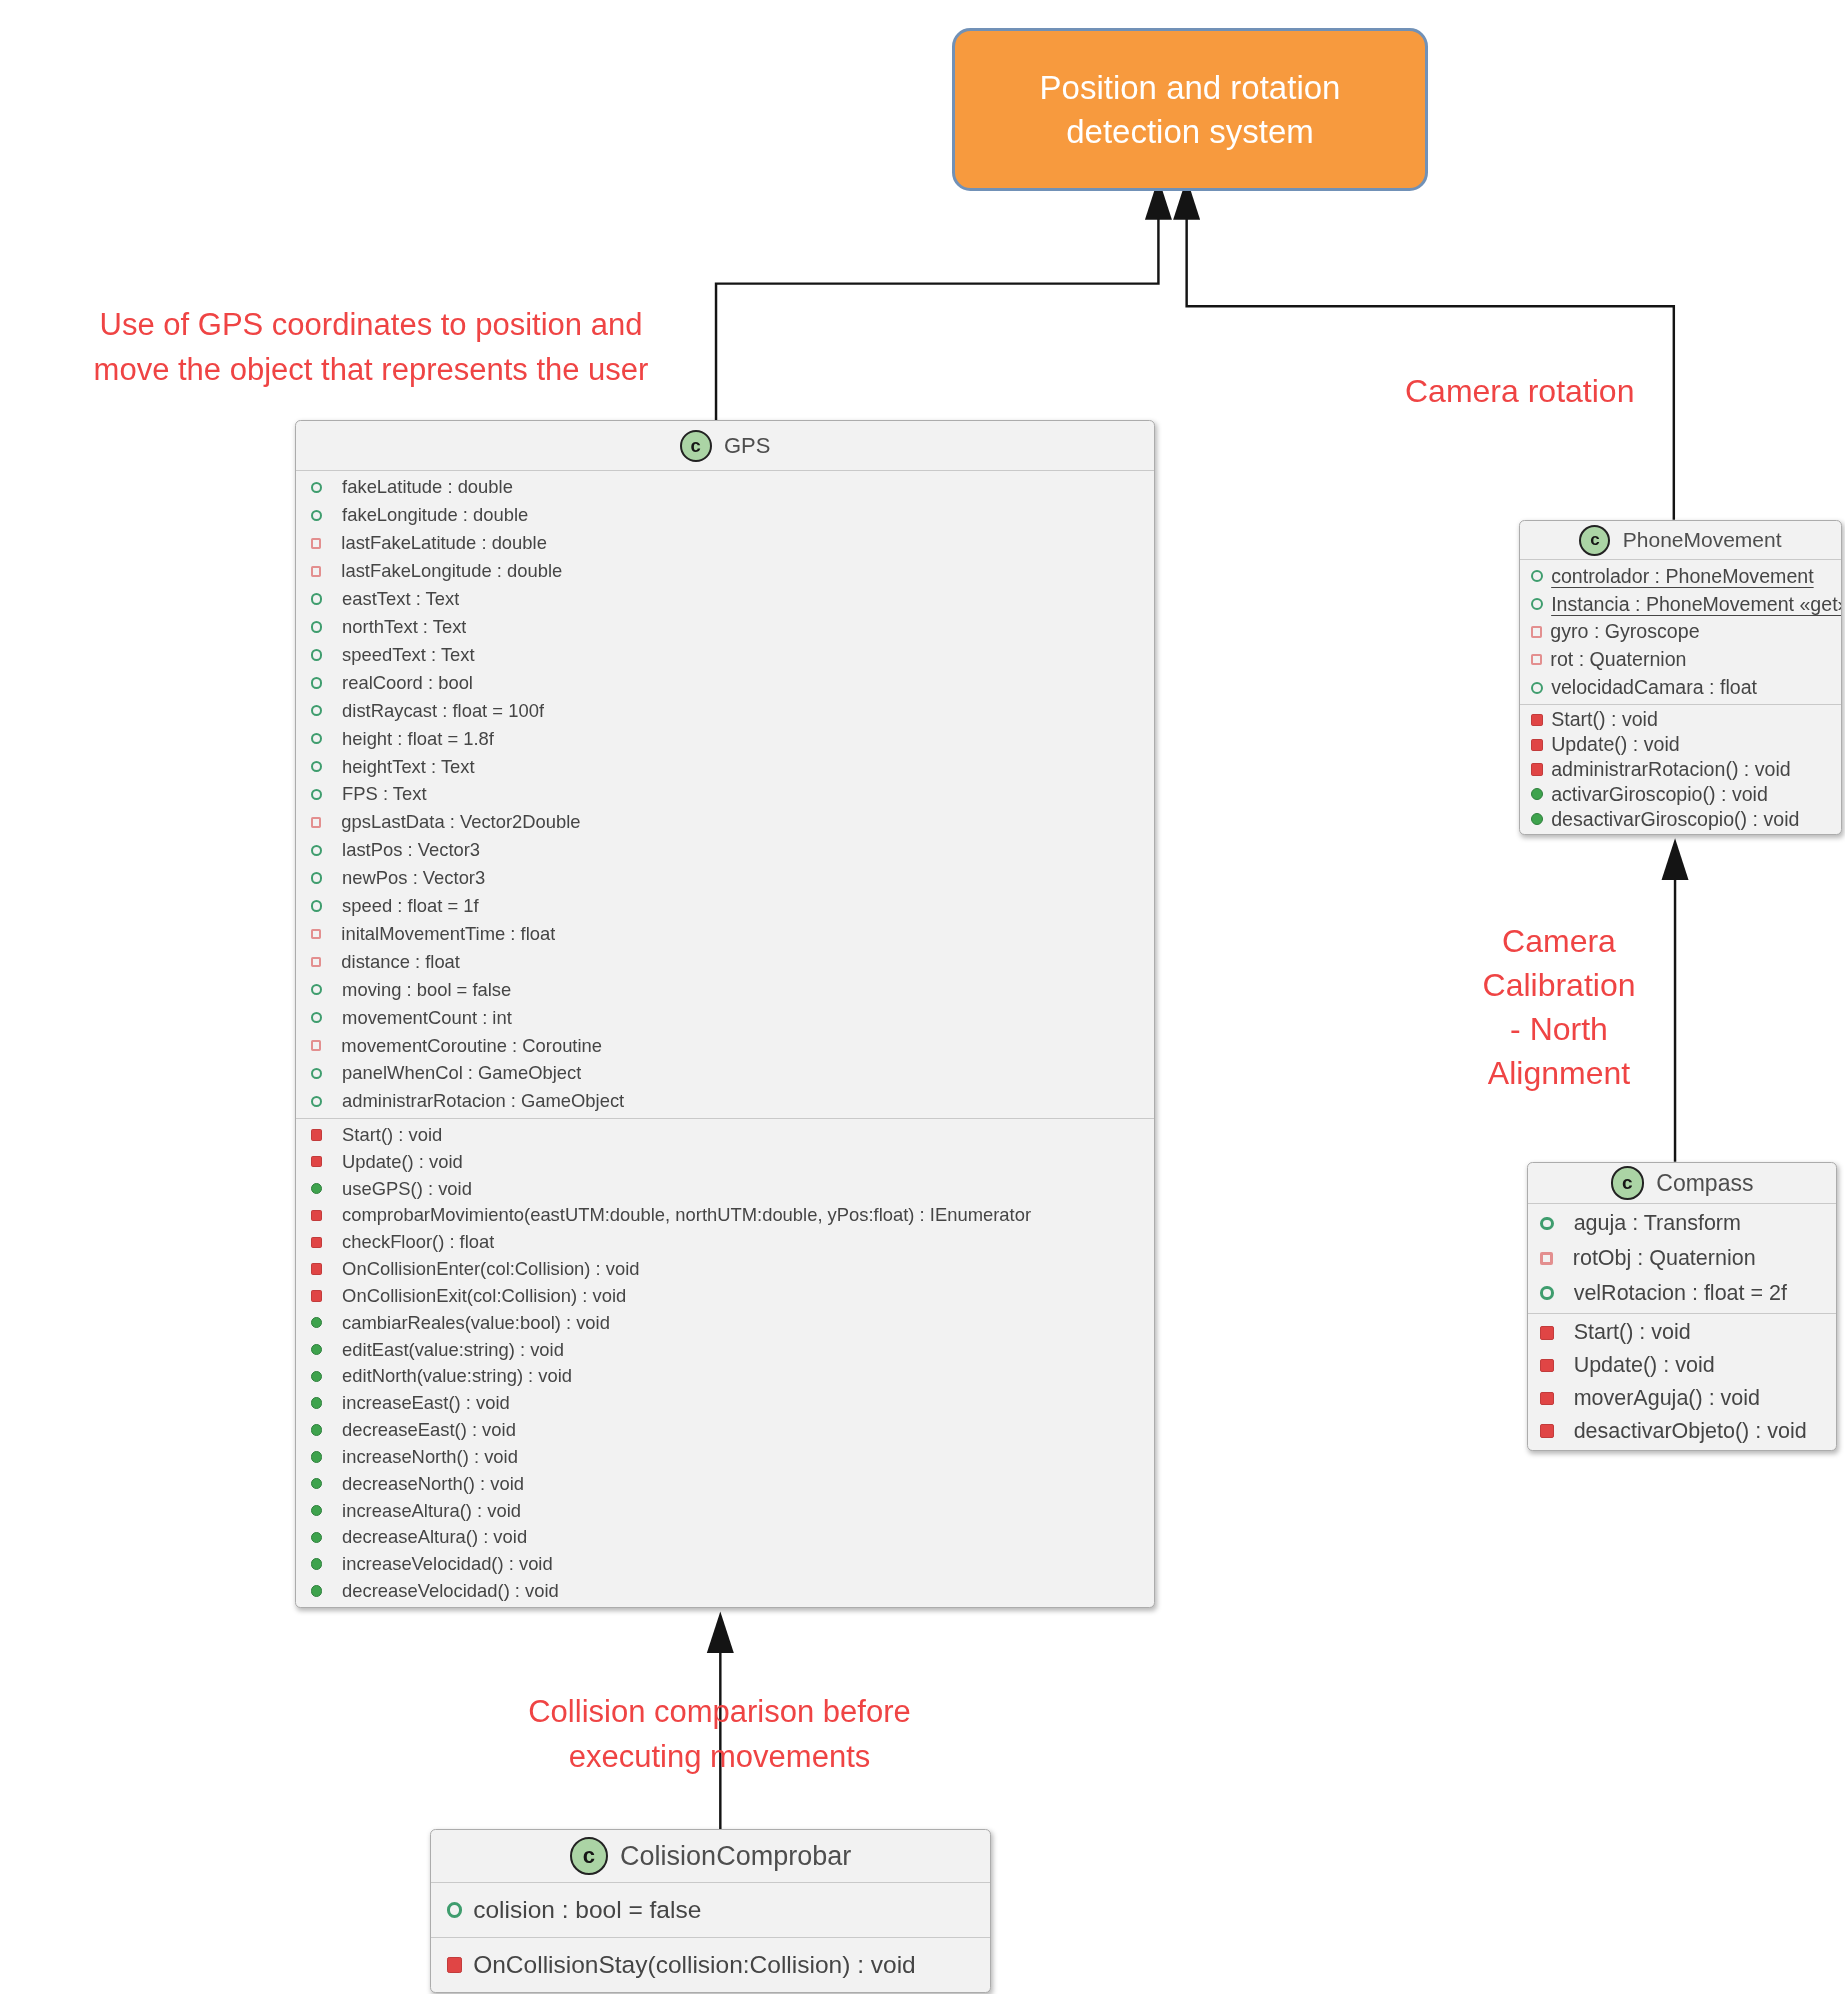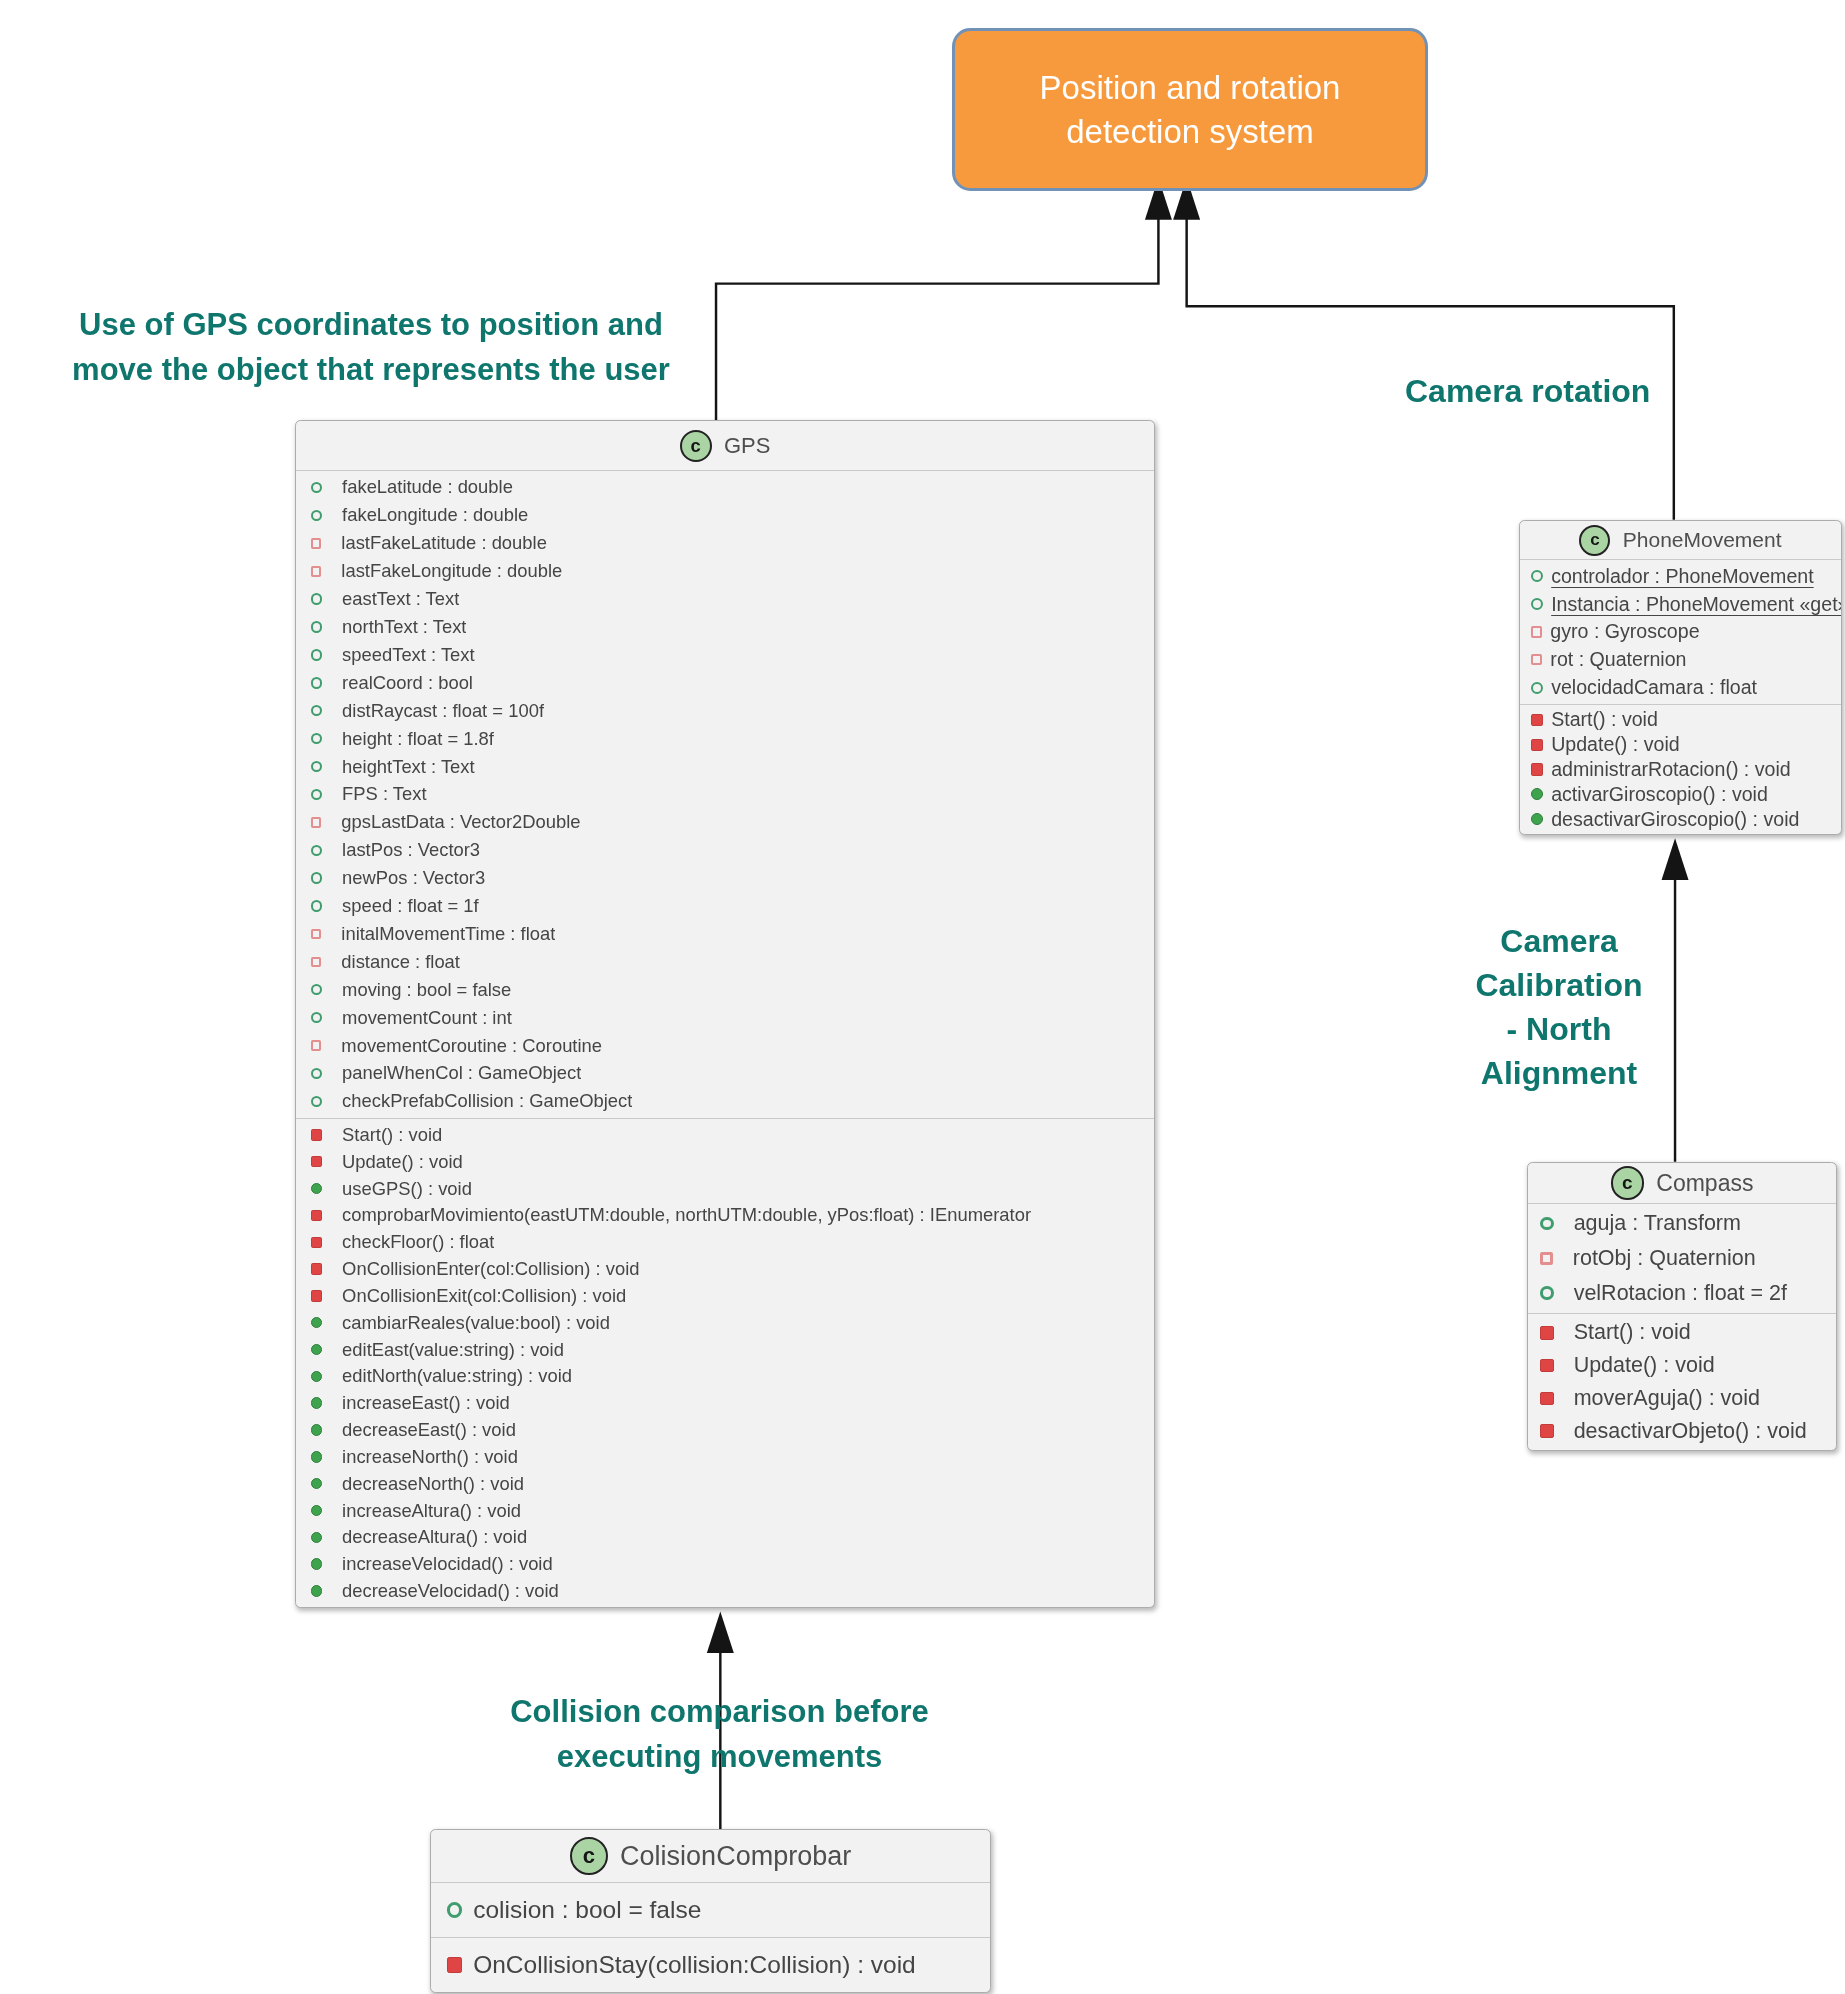--- a/index.html
+++ b/index.html
@@ -10,21 +10,21 @@
   .connectors{position:absolute;left:0;top:0;width:1845px;height:1995px;}
 
   
   .root-node{position:absolute;left:952px;top:28px;width:476px;height:163px;
     background:var(--root_fill,#F79A3E);border:3.1px solid var(--root_border,#7191B7);
     border-radius:18.4px;box-sizing:border-box;display:flex;flex-direction:column;
     align-items:center;justify-content:center;color:var(--root_text,#ffffff);
     font-size:33px;line-height:44px;font-weight:500;text-align:center;}
 
   
-  .note{position:absolute;font-weight:bold;color:#0f766e;}
+  .note{position:absolute;font-weight:normal;color:#ef4444;}
   #note-gps{left:0;top:302px;width:742px;font-size:31px;line-height:45px;text-align:center;}
   #note-camrot{left:1405px;top:373px;width:288px;font-size:32px;line-height:37px;text-align:left;}
   #note-calib{left:1424px;top:919px;width:270px;font-size:32px;line-height:44px;text-align:center;}
   #note-collision{left:353px;top:1689px;width:733px;font-size:31px;line-height:45px;text-align:center;}
 
   
   .uml-class{position:absolute;background:#F2F2F2;border:1.2px solid #ACACAC;border-radius:5.5px;
     box-sizing:border-box;box-shadow:1.8px 2.5px 4.9px rgba(0,0,0,0.28);display:flex;flex-direction:column;}
   .uml-header{display:flex;align-items:center;justify-content:center;gap:12.3px;flex:0 0 auto;}
   .uml-title{color:#4e4e4e;}
@@ -213,21 +213,21 @@
         <div class="member-row">
           <span class="glyph field-private"></span>
           <span class="member-text">movementCoroutine : Coroutine</span>
         </div>
         <div class="member-row">
           <span class="glyph field-public"></span>
           <span class="member-text">panelWhenCol : GameObject</span>
         </div>
         <div class="member-row">
           <span class="glyph field-public"></span>
-          <span class="member-text">checkPrefabCollision : GameObject</span>
+          <span class="member-text">administrarRotacion : GameObject</span>
         </div>
       </div>
     <div class="compartment methods">
         <div class="member-row">
           <span class="glyph method-private"></span>
           <span class="member-text">Start() : void</span>
         </div>
         <div class="member-row">
           <span class="glyph method-private"></span>
           <span class="member-text">Update() : void</span>

